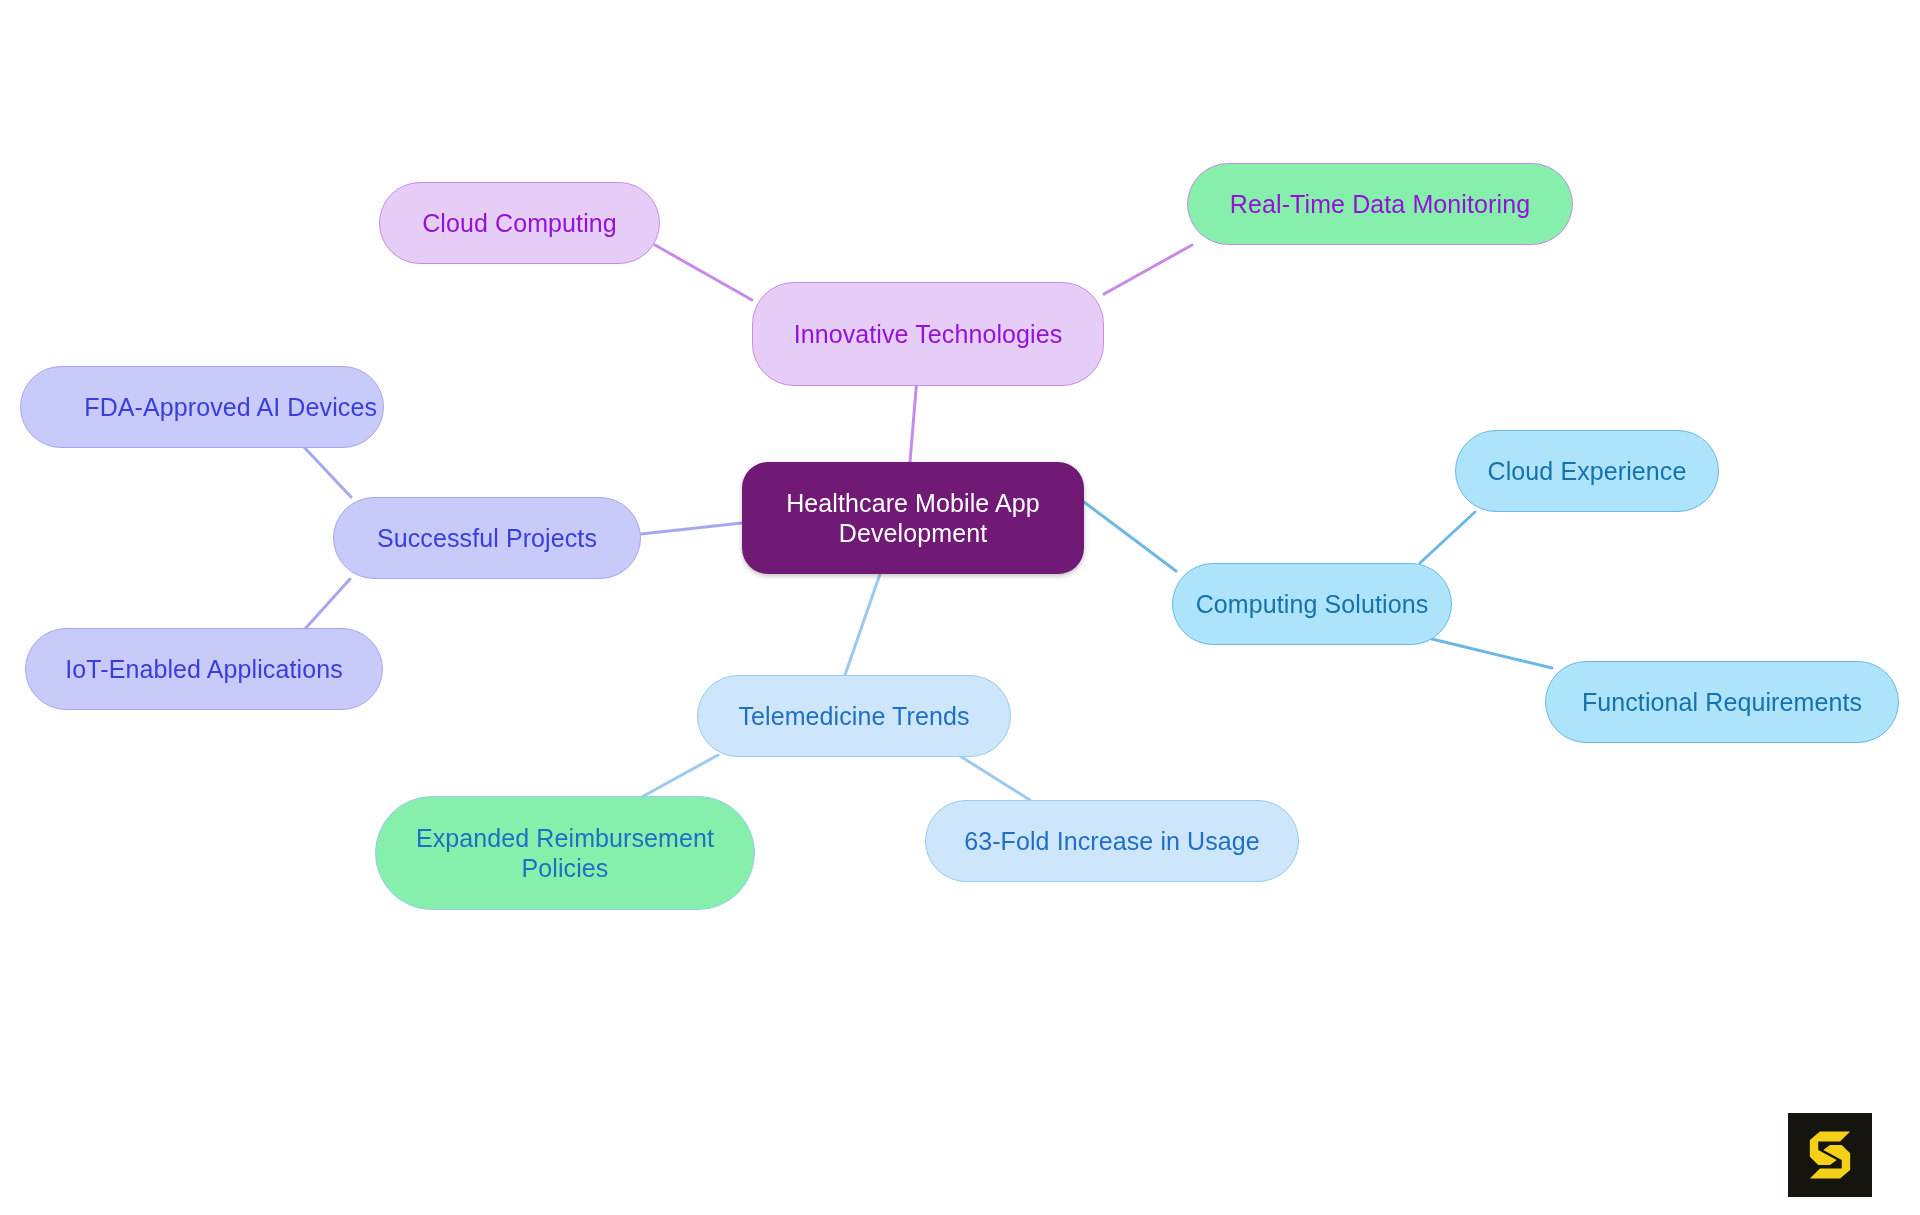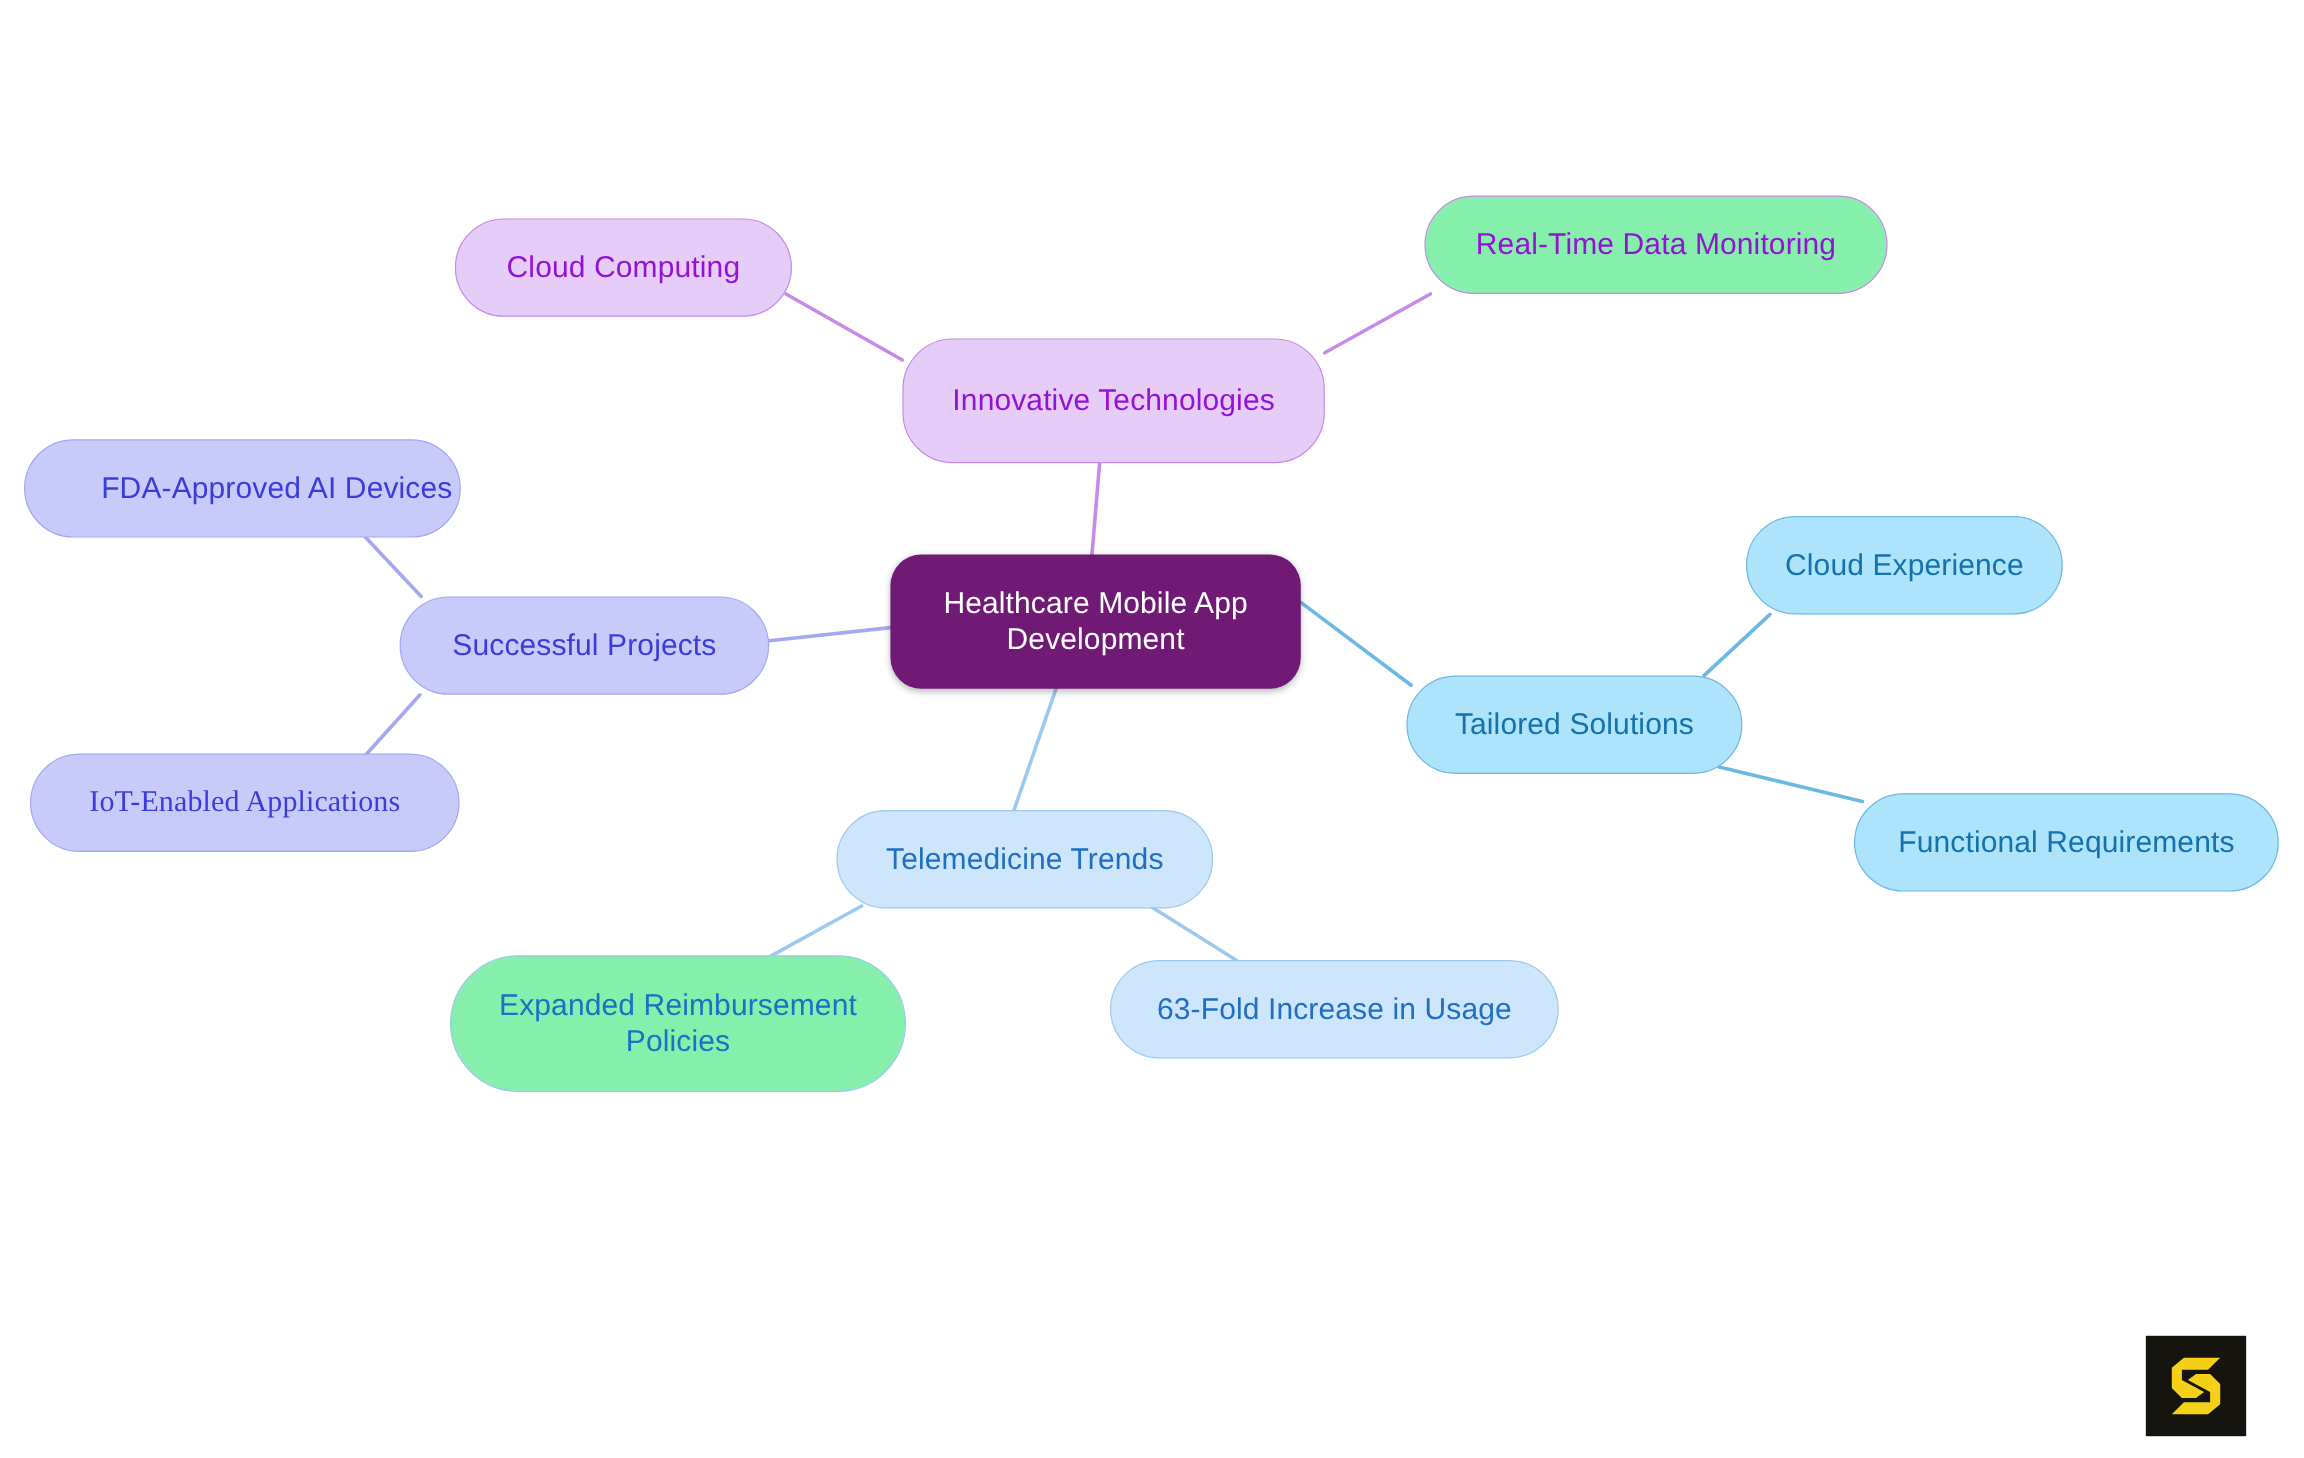--- a/index.html
+++ b/index.html
@@ -101,25 +101,25 @@
       </div>
       <div class="node leaf" style="left: 1187px; top: 163px; width: 386px; height: 82px; background: #86efac; border-color: rgb(199, 138, 232); color: rgb(148, 18, 214); border-radius: 41px;">
         <span class="node-label">Real-Time Data Monitoring</span>
       </div>
       <div class="node branch" style="left: 333px; top: 497px; width: 308px; height: 82px; background: rgb(200, 202, 249); border-color: rgb(165, 168, 240); color: rgb(58, 61, 219); border-radius: 41px; text-align: center;">
         <span class="node-label">Successful Projects</span>
       </div>
       <div class="node leaf" style="left: 20px; top: 366px; width: 364px; height: 82px; background: rgb(200, 202, 249); border-color: rgb(165, 168, 240); color: rgb(58, 61, 219); border-radius: 41px; justify-content: flex-end;">
         <span class="node-label">FDA-Approved AI Devices</span>
       </div>
-      <div class="node leaf" style="left: 25px; top: 628px; width: 358px; height: 82px; background: rgb(200, 202, 249); border-color: rgb(165, 168, 240); color: rgb(58, 61, 219); border-radius: 41px; font-family: Liberation Serif, serif;">
+      <div class="node leaf" style="left: 25px; top: 628px; width: 358px; height: 82px; background: rgb(200, 202, 249); border-color: rgb(165, 168, 240); color: rgb(58, 61, 219); border-radius: 41px;">
         <span class="node-label">IoT-Enabled Applications</span>
       </div>
       <div class="node branch" style="left: 1172px; top: 563px; width: 280px; height: 82px; background: rgb(173, 227, 251); border-color: rgb(108, 184, 228); color: rgb(21, 114, 172); border-radius: 41px;">
-        <span class="node-label">Tailored Solutions</span>
+        <span class="node-label">Computing Solutions</span>
       </div>
       <div class="node leaf" style="left: 1455px; top: 430px; width: 264px; height: 82px; background: rgb(173, 227, 251); border-color: rgb(108, 184, 228); color: rgb(21, 114, 172); border-radius: 41px;">
         <span class="node-label">Cloud Experience</span>
       </div>
       <div class="node leaf" style="left: 1545px; top: 661px; width: 354px; height: 82px; background: rgb(173, 227, 251); border-color: rgb(108, 184, 228); color: rgb(21, 114, 172); border-radius: 41px;">
         <span class="node-label">Functional Requirements</span>
       </div>
       <div class="node branch" style="left: 697px; top: 675px; width: 314px; height: 82px; background: rgb(205, 230, 251); border-color: rgb(156, 201, 238); color: rgb(31, 111, 196); border-radius: 41px;">
         <span class="node-label">Telemedicine Trends</span>
       </div>

